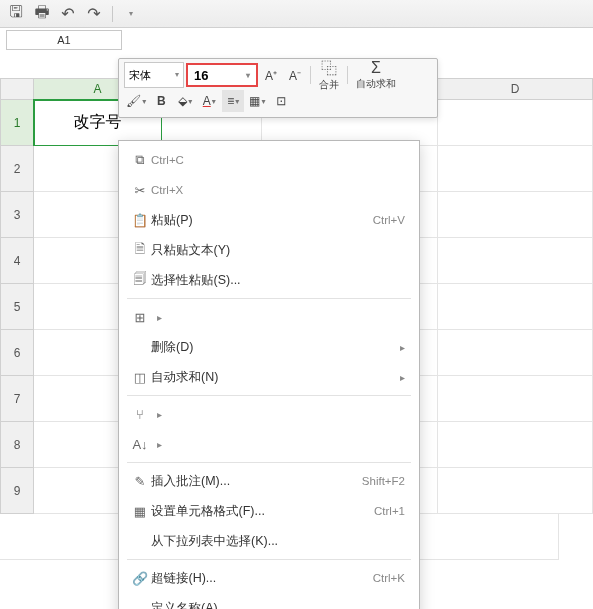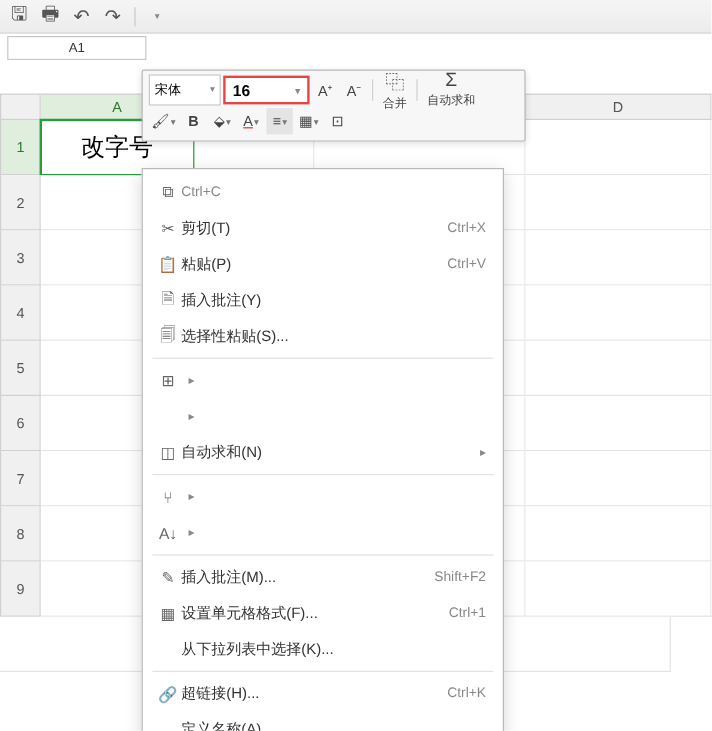--- a/index.html
+++ b/index.html
@@ -25,21 +25,21 @@
     .sheet { position: absolute; left: 0; top: 78px; right: 0; bottom: 0; }
     .col-headers { display: flex; height: 22px; }
     .corner { width: 34px; border: 1px solid #d0d0d0; background: #f0f0f0; }
     .col-h { border: 1px solid #d0d0d0; border-left: none; background: #f0f0f0; font-size: 12px; color: #555; display: flex; align-items: center; justify-content: center; }
     .col-h.sel { background: #e0eedd; color: #2a7a2a; }
     .grid-body { }
     .row { display: flex; height: 46px; }
     .row-h { width: 34px; border: 1px solid #d0d0d0; border-top: none; background: #f0f0f0; font-size: 12px; color: #555; display: flex; align-items: center; justify-content: center; }
     .row-h.sel { background: #e0eedd; color: #2a7a2a; }
     .cell { border-right: 1px solid #e4e4e4; border-bottom: 1px solid #e4e4e4; background: #fff; }
-    .cell.active { outline: 2px solid #2a9c3f; outline-offset: -1px; font-size: 20px; display: flex; align-items: center; justify-content: center; }
+    .cell.active { outline: 2px solid #2a9c3f; outline-offset: -1px; font-size: 16px; display: flex; align-items: center; justify-content: center; }
     
     .ctx-menu { position: absolute; left: 118px; top: 140px; width: 302px; background: #fff; border: 1px solid #b8b8b8; box-shadow: 0 4px 14px rgba(0,0,0,0.18); z-index: 30; padding: 4px 0; }
     .ctx-item { display: flex; align-items: center; height: 30px; padding: 0 14px 0 10px; font-size: 12.5px; color: #333; cursor: pointer; }
     .ctx-icon { width: 22px; color: #666; display: flex; justify-content: center; font-size: 13px; }
     .ctx-label { flex: 1; }
     .ctx-key { color: #888; font-size: 11.5px; }
     .ctx-arrow { color: #888; font-size: 10px; margin-left: 6px; }
     .ctx-sep { height: 1px; background: #e2e2e2; margin: 3px 8px; }
     
     .watermark { position: absolute; left: 170px; top: 200px; width: 260px; transform: rotate(-30deg); font-size: 28px; color: rgba(0,0,0,0.07); letter-spacing: 3px; text-align: center; z-index: 5; pointer-events: none; }
@@ -186,43 +186,43 @@
   <div class="url">WWW.RJZXW.COM</div>
 </div>
 
 <div class="ctx-menu">
     <div class="ctx-item">
       <span class="ctx-icon">⧉</span>
       <span class="ctx-key">Ctrl+C</span>
     </div>
     <div class="ctx-item">
       <span class="ctx-icon">✂</span>
-      <span class="ctx-label">剪切(T)</span>
       <span class="ctx-key">Ctrl+X</span>
     </div>
     <div class="ctx-item">
       <span class="ctx-icon">📋</span>
       <span class="ctx-label">粘贴(P)</span>
       <span class="ctx-key">Ctrl+V</span>
     </div>
     <div class="ctx-item">
       <span class="ctx-icon">🗎</span>
-      <span class="ctx-label">插入批注(Y)</span>
+      <span class="ctx-label">只粘贴文本(Y)</span>
     </div>
     <div class="ctx-item">
       <span class="ctx-icon">🗐</span>
       <span class="ctx-label">选择性粘贴(S)...</span>
     </div>
     <div class="ctx-sep"></div>
     <div class="ctx-item">
       <span class="ctx-icon">⊞</span>
       <span class="ctx-arrow">▸</span>
     </div>
     <div class="ctx-item">
       <span class="ctx-icon"></span>
+      <span class="ctx-label">删除(D)</span>
       <span class="ctx-arrow">▸</span>
     </div>
     <div class="ctx-item">
       <span class="ctx-icon">◫</span>
       <span class="ctx-label">自动求和(N)</span>
       <span class="ctx-arrow">▸</span>
     </div>
     <div class="ctx-sep"></div>
     <div class="ctx-item">
       <span class="ctx-icon">⑂</span>

